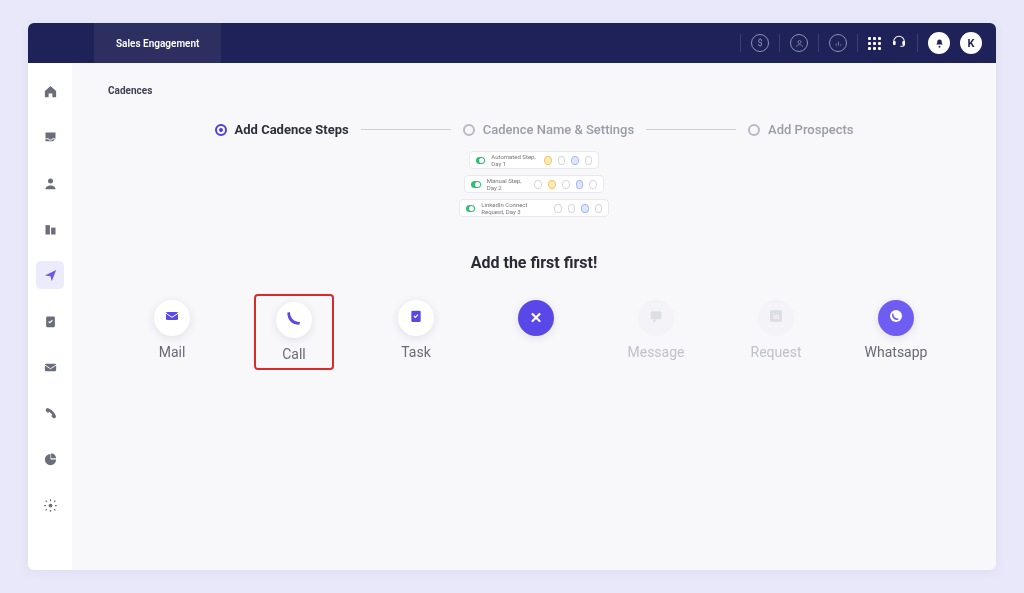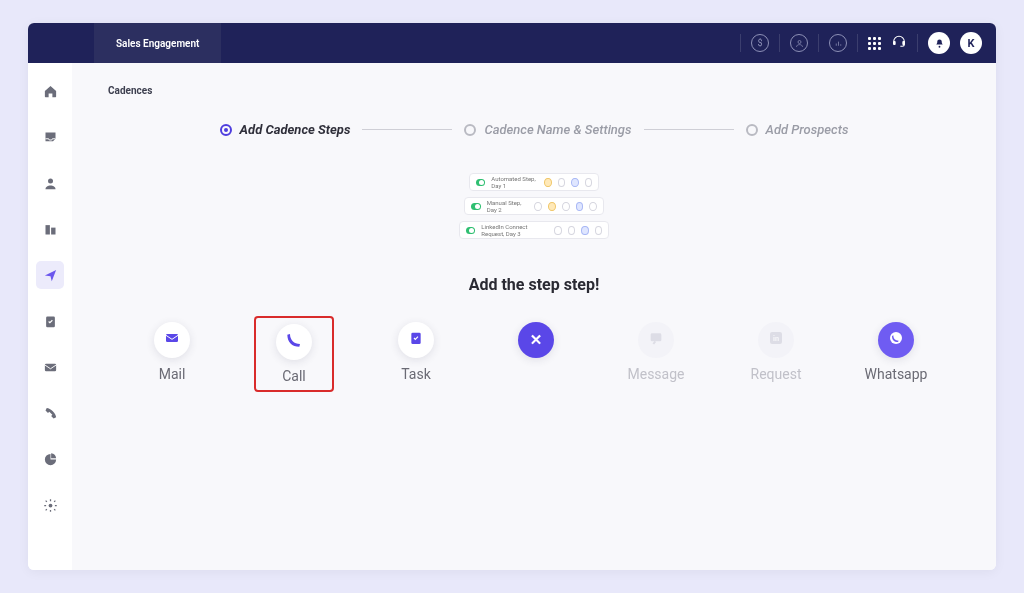--- a/index.html
+++ b/index.html
@@ -106,22 +106,21 @@
     font-size: 10px;
     font-weight: 700;
     color: #3e4050;
     margin-bottom: 26px;
   }
   .stepper {
     display: flex;
     align-items: center;
     justify-content: center;
     gap: 12px;
-    margin-bottom: 36px;
-    font-style: italic;
+    margin-bottom: 14px;
   }
   .step {
     display: flex; align-items: center; gap: 8px;
     font-size: 13px;
     color: #9a9ca6;
     font-weight: 500;
   }
   .step.active { color: #2f2f3a; font-weight:700; }
   .step-dot {
     width: 12px; height: 12px; border: 2px solid #b9bac2; border-radius:50%;
@@ -359,21 +358,21 @@
         <div class="preview-row" style="width:150px">
           <span class="toggle"></span>
           <span>LinkedIn Connect Request, Day 3</span>
           <span class="mini-chip"></span>
           <span class="mini-chip"></span>
           <span class="mini-chip blue"></span>
           <span class="mini-chip"></span>
         </div>
       </div>
 
-      <div class="add-first">Add the step step!</div>
+      <div class="add-first">Add the first first!</div>
 
       <div class="step-choices">
 
         <div class="choice-wrap">
           <div class="choice">
             <div class="choice-circle">
               <span>
                 <svg viewBox="0 0 24 24">
                     <rect x="3" y="6" width="18" height="12" rx="2" fill="#5a47e8"></rect>
                     <path d="M3 8l9 6 9-6" stroke="#fff" stroke-width="1.5" fill="none"></path>

